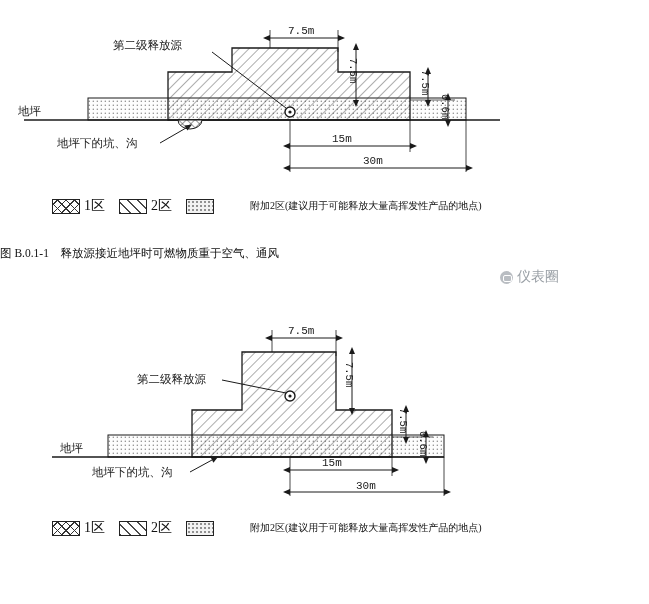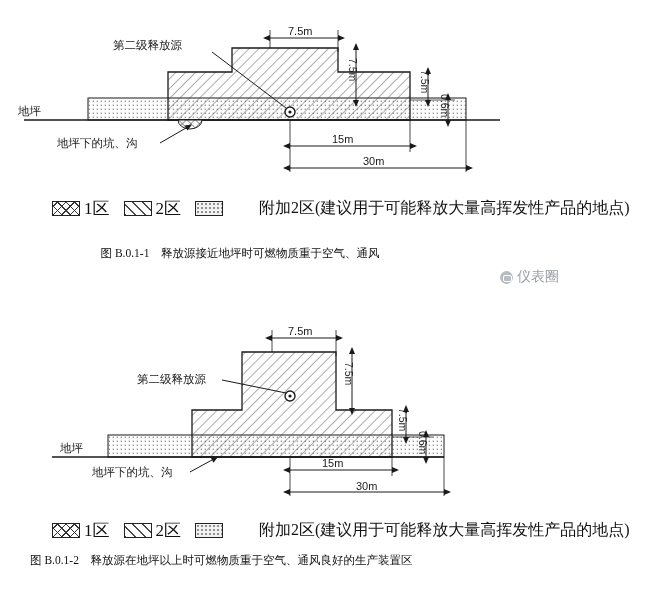--- a/index.html
+++ b/index.html
@@ -44,29 +44,28 @@
   }
   .swatch {
     width: 26px;
     height: 13px;
     border: 1px solid #222;
     display: inline-block;
   }
   .swatch.zone1 { background: #ffffff; }
   .swatch.zone2 { background: #ffffff; }
   .swatch.zone2ex { background: #f2f2f2; }
-  .legend-label { margin-right: 10px; font-size: 17px; }
-  .legend-note { font-size: 16px; padding-left: 32px; }
+  .legend-label { margin-right: 10px; font-size: 14px; }
+  .legend-note { font-size: 10px; padding-left: 32px; }
 
   .caption {
     position: absolute;
     font-size: 11.5px;
     font-family: "Liberation Serif", serif;
     color: #111;
-    text-align: center;
     line-height: 1.45;
     white-space: nowrap;
   }
 
   .wm {
     position: absolute;
     display: flex;
     align-items: center;
     gap: 4px;
     color: #9aa0a6;
@@ -83,21 +82,21 @@
   .wm .wm-logo::after {
     content: "";
     position: absolute;
     left: 3px; top: 4px;
     width: 7px; height: 5px;
     border: 1.2px solid #fff;
     border-radius: 2px;
   }
   #watermark-1 { left: 500px; top: 268px; }
 
-  .txt { font-family: Liberation Sans, sans-serif; }
+  .txt { font-family: Liberation Mono, monospace; }
 </style>
 </head>
 <body>
 
 <div class="page">
 
   <div class="fig" id="figure-1">
     <svg width="649" height="300" viewBox="0 0 649 300">
       <defs>
         <pattern id="hatch45" width="7" height="7" patternTransform="rotate(45)" patternUnits="userSpaceOnUse">
@@ -239,17 +238,16 @@
       <div class="legend-row">
         <span class="swatch zone1" style="background-image:repeating-linear-gradient(45deg,#333 0 1px,transparent 1px 6px),repeating-linear-gradient(-45deg,#333 0 1px,transparent 1px 6px);"></span>
         <span class="legend-label">1区</span>
         <span class="swatch zone2" style="background-image:repeating-linear-gradient(45deg,#4a4a4a 0 1px,transparent 1px 7px);"></span>
         <span class="legend-label">2区</span>
         <span class="swatch zone2ex" style="background-image:radial-gradient(#8a8a8a 0.7px,transparent 0.8px);background-size:4px 4px;"></span>
         <span class="legend-note">附加2区(建议用于可能释放大量高挥发性产品的地点)</span>
       </div>
     </div>
 
-    <div class="caption" style="left:30px;top:252px;width:600px;text-align:left;">图 B.0.1-2　释放源在地坪以上时可燃物质重于空气、通风良好的生产装置区</div>
 
   </div>
 
 </div>
 
 </body></html>

